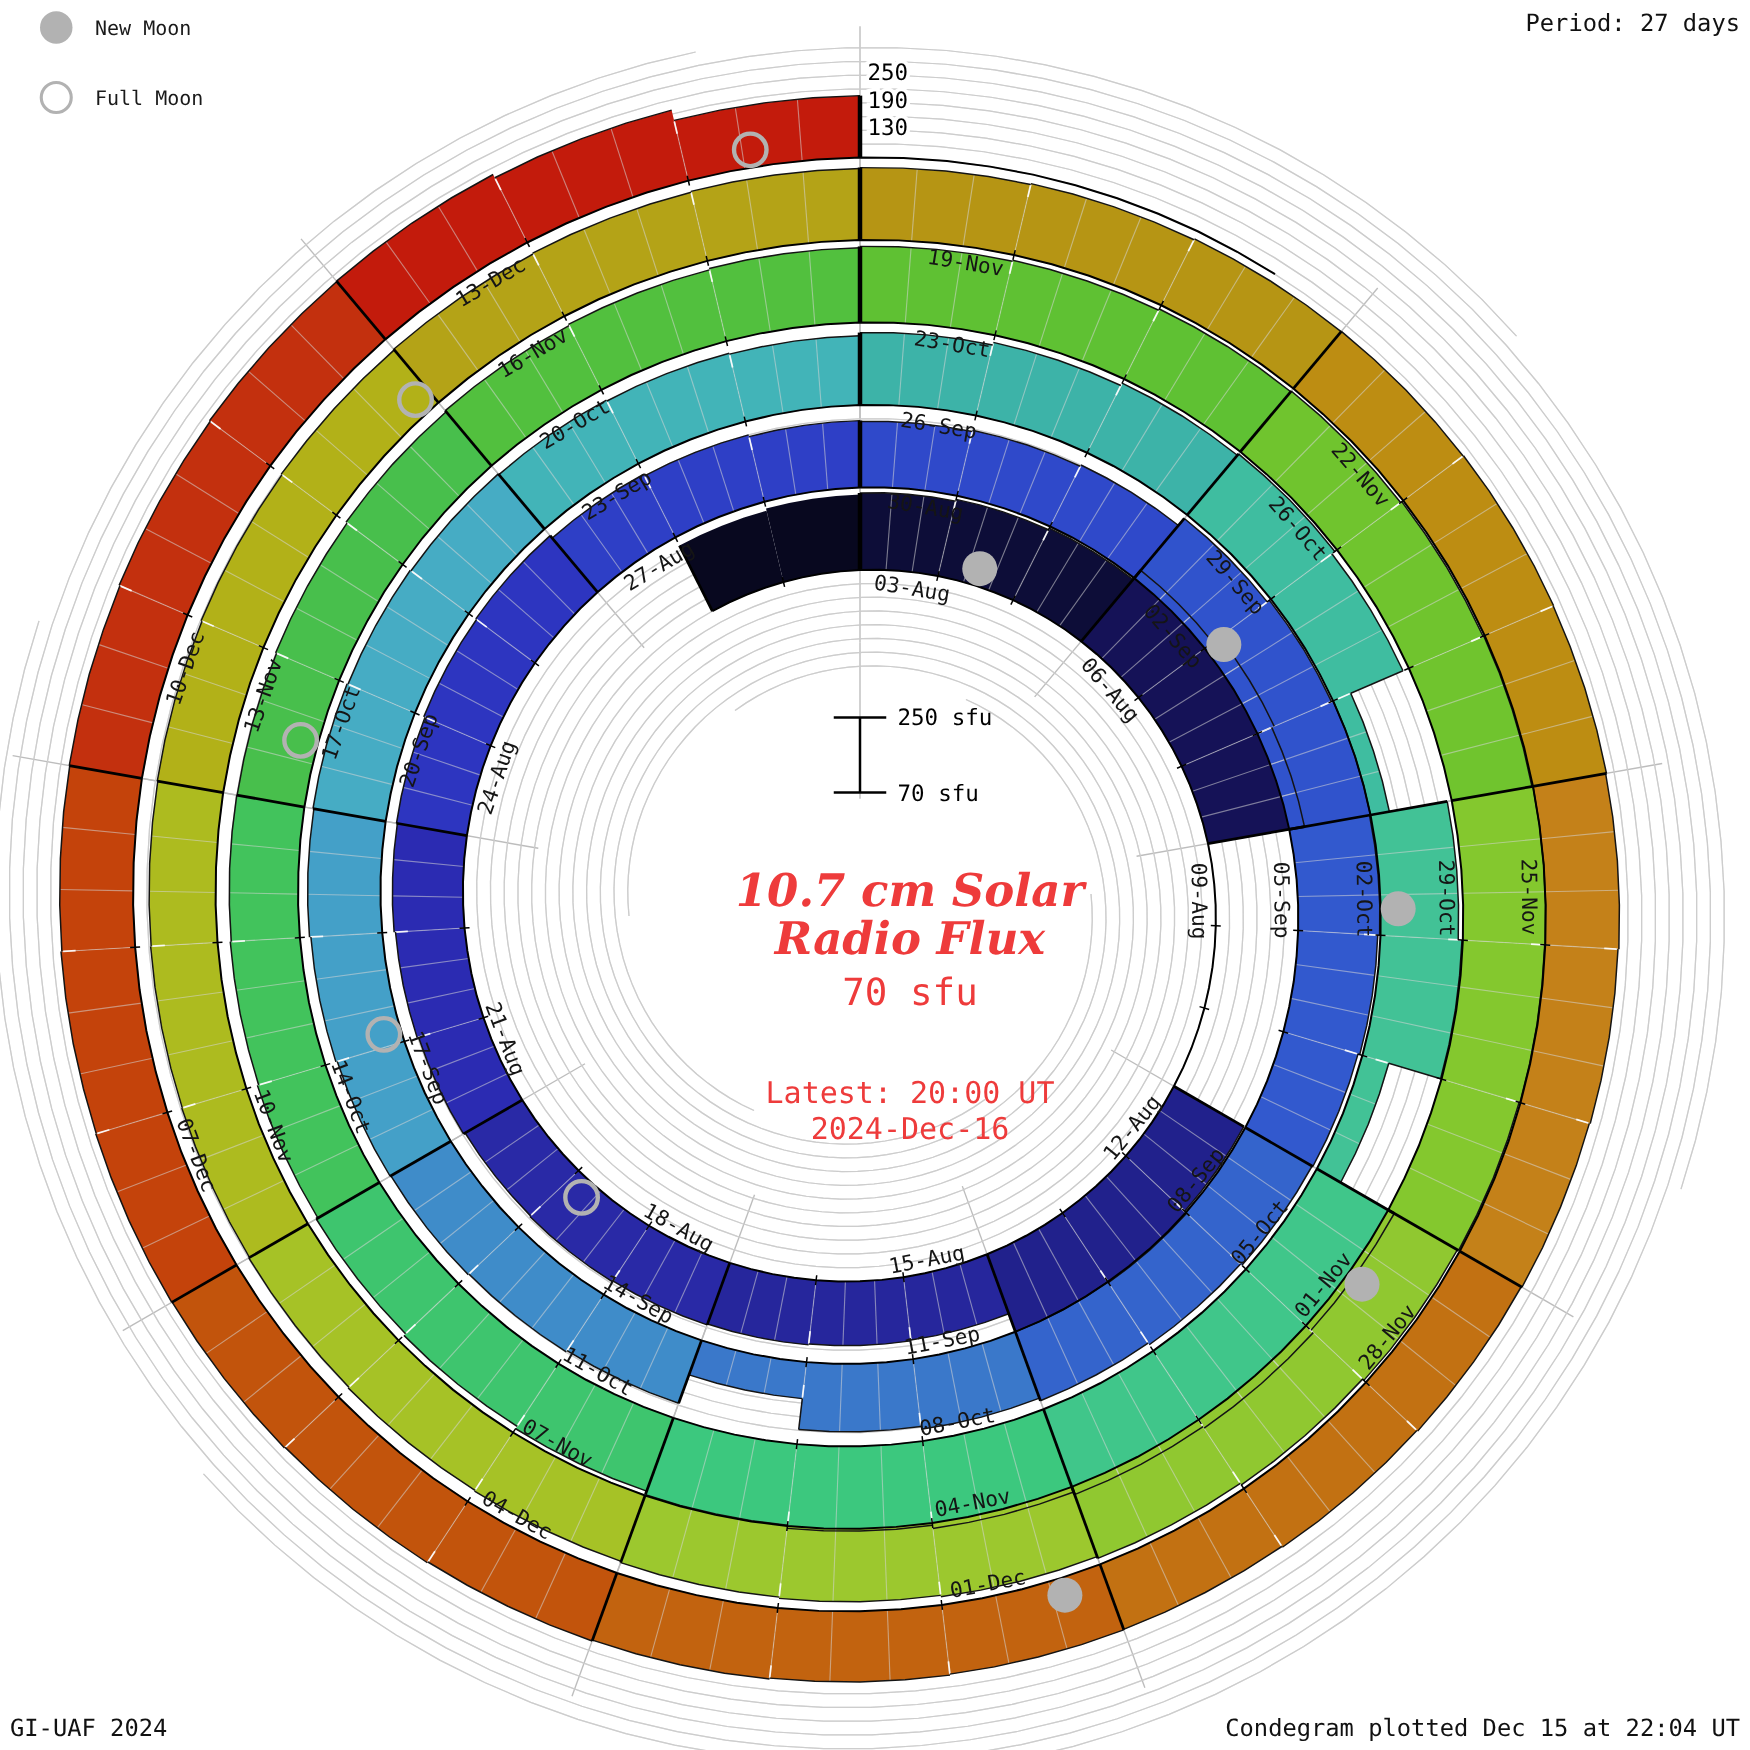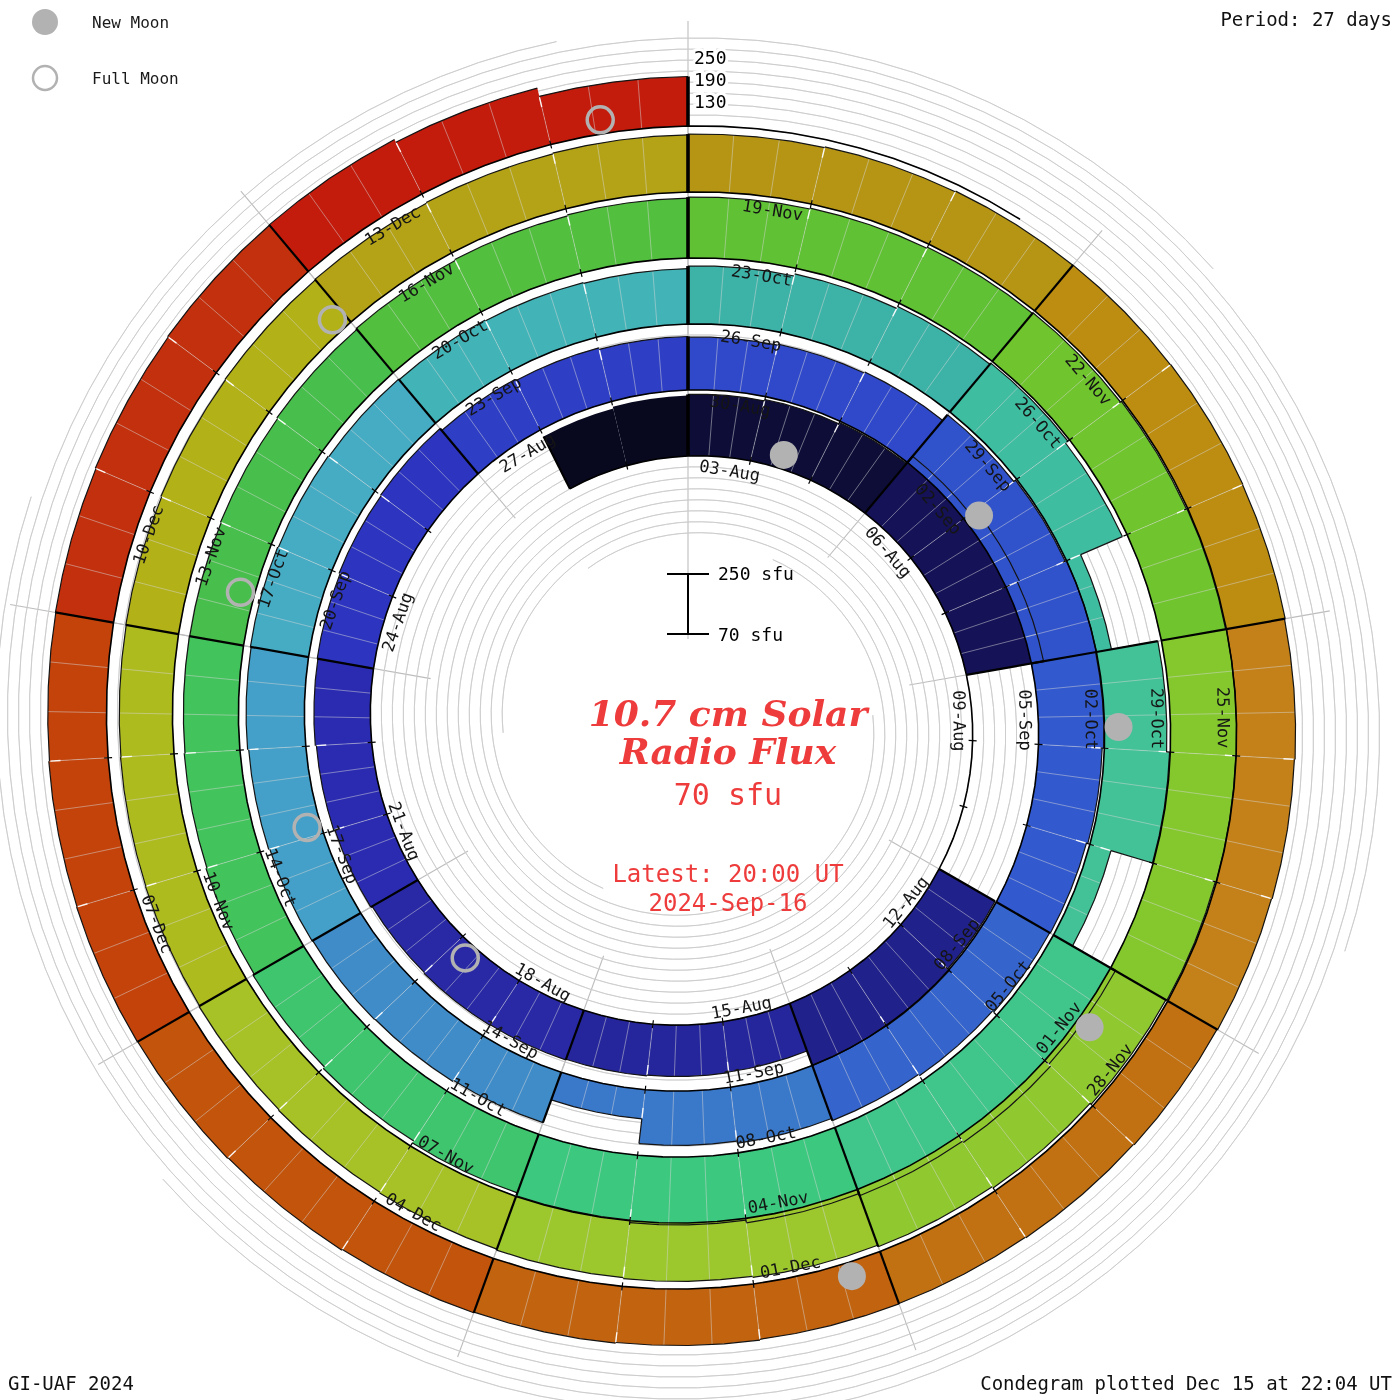--- a/index.html
+++ b/index.html
@@ -1,21 +1,21 @@
 <!DOCTYPE html>
 <html><head>
 <meta charset="utf-8">
 <style>
   html,body{margin:0;padding:0;background:#fff;}
   #stage{position:relative;width:1400px;height:1400px;background:#fff;overflow:hidden;
          font-family:"DejaVu Sans Mono","Liberation Mono",monospace;}
   #chart-svg{position:absolute;left:0;top:0;}
   .overlay{position:absolute;color:#111;}
   .corner{font-size:19px;white-space:nowrap;}
-  .legend-item{position:absolute;display:flex;align-items:center;gap:32px;font-size:16px;color:#1a1a1a;}
+  .legend-item{position:absolute;display:flex;align-items:center;gap:16px;font-size:16px;color:#1a1a1a;}
   .legend-swatch{width:30px;height:30px;flex:0 0 30px;}
   .center-block{position:absolute;left:688px;transform:translateX(-50%);text-align:center;white-space:nowrap;margin-left:40px;}
   .title-line{font-family:"DejaVu Serif","Liberation Serif",serif;font-style:italic;font-weight:bold;
               font-size:36px;line-height:38px;}
   .cur-value{font-size:30px;line-height:34px;margin-top:8px;}
   .latest-line{font-size:24px;line-height:29px;}
 </style>
 </head>
 <body>
 <div id="stage">
@@ -1028,19 +1028,19 @@
 
 <div class="overlay corner" style="right:8px;top:8px;">Period: 27 days</div>
 
 <div class="center-block" style="top:694px;color:#ee3b3b;">
   <div class="title-line">10.7 cm Solar</div>
   <div class="title-line">Radio Flux</div>
   <div class="cur-value">70 sfu</div>
 </div>
 <div class="center-block" style="top:860px;color:#ee3b3b;">
   <div class="latest-line">Latest: 20:00 UT</div>
-  <div class="latest-line">2024-Sep-16</div>
+  <div class="latest-line">2024-Dec-16</div>
 </div>
 
 <div class="overlay corner" style="left:8px;top:1372px;">GI-UAF 2024</div>
 <div class="overlay corner" style="right:8px;top:1372px;">Condegram plotted Dec 15 at 22:04 UT</div>
 
 </div>
 
 </body></html>

